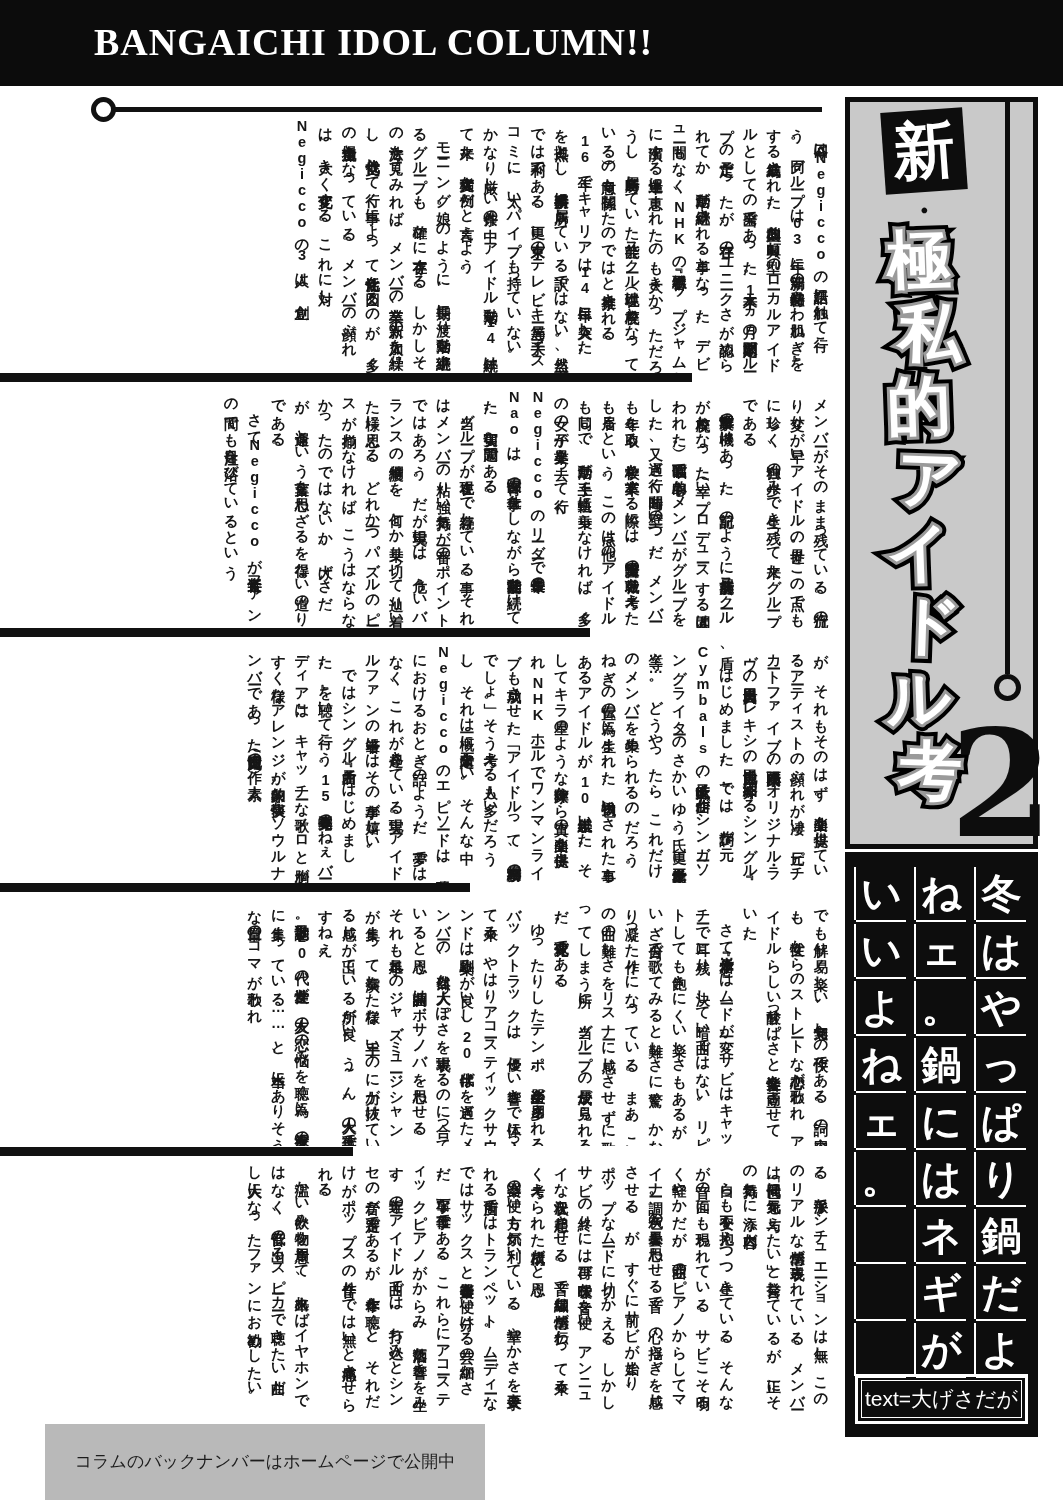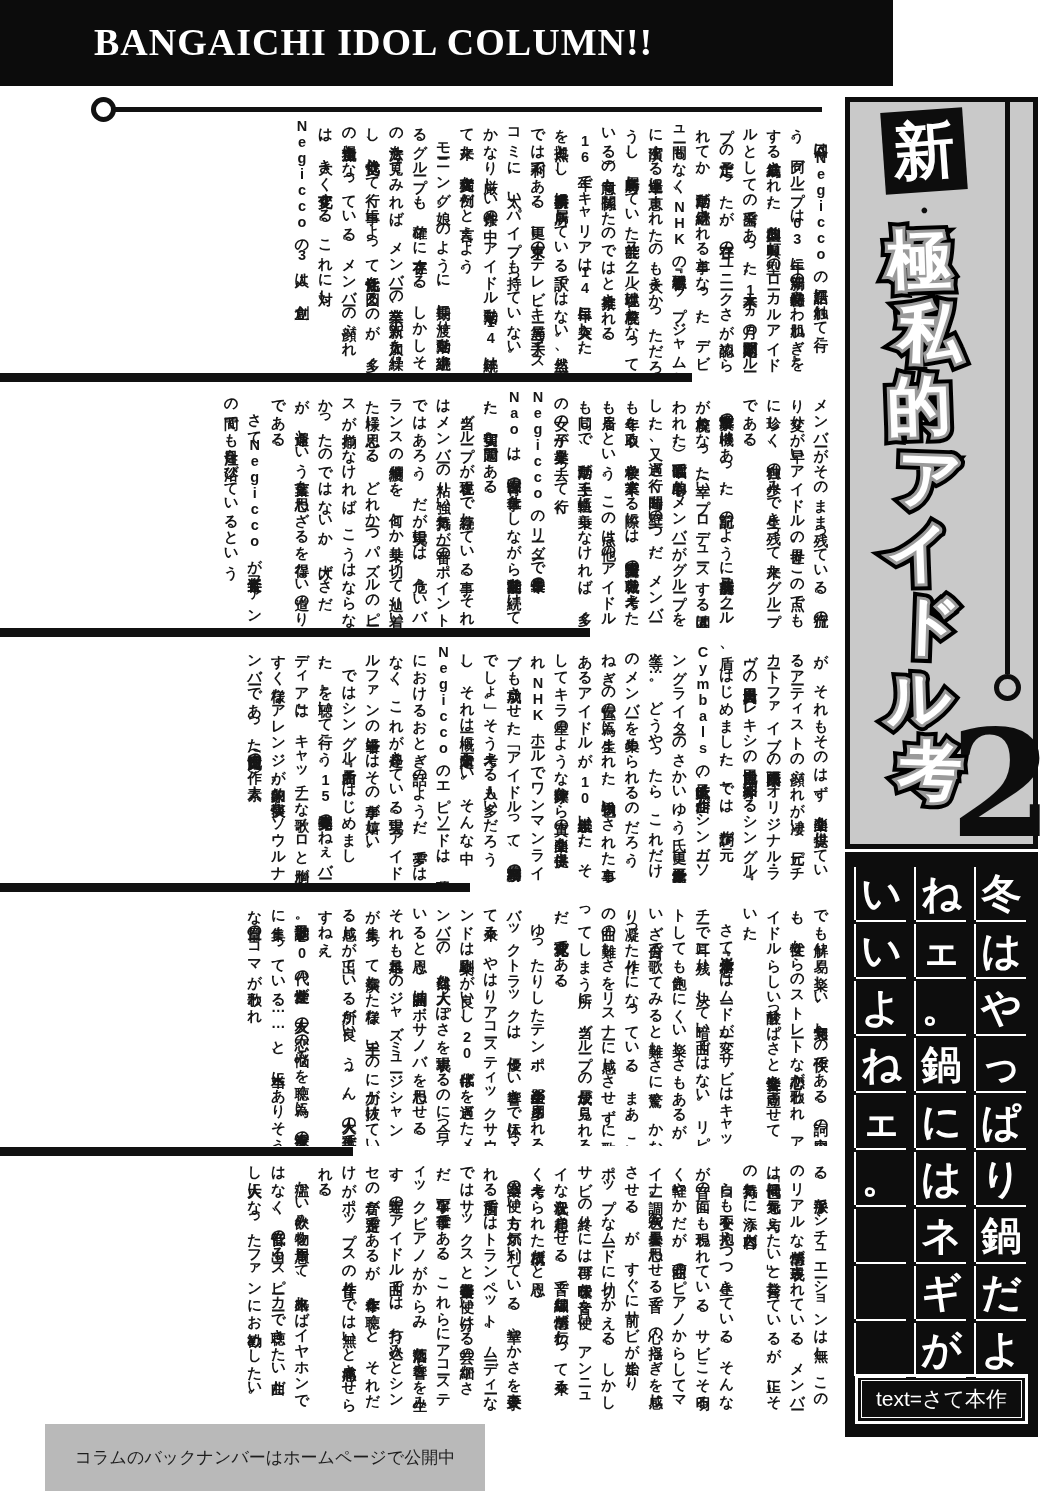--- a/index.html
+++ b/index.html
@@ -2,21 +2,21 @@
 <html><head>
 <meta charset="utf-8">
 <style>
   html,body{margin:0;padding:0;}
   body{
     width:1063px;height:1500px;position:relative;background:#ffffff;
     font-family:"Liberation Sans","DejaVu Sans",sans-serif;
     overflow:hidden;
   }
   
-  .banner{position:absolute;left:0;top:0;width:893px;height:86px;background:#0c0c0c;}
+  .banner{position:absolute;left:0;top:0;width:1063px;height:86px;background:#0c0c0c;}
   .banner h1{
     margin:0;position:absolute;left:94px;top:20px;color:#ffffff;
     font-family:"Liberation Serif","DejaVu Serif",serif;
     font-size:38px;font-weight:600;letter-spacing:1px;white-space:nowrap;
   }
   
   .deco-ring{position:absolute;left:91px;top:97px;width:15px;height:15px;border:5px solid #111;border-radius:50%;background:#fff;}
   .deco-line{position:absolute;left:114px;top:107px;width:708px;height:5px;background:#111;}
   
   .section{
@@ -79,21 +79,21 @@
   }
   .bcell::before{content:"";position:absolute;left:0;top:2px;bottom:2px;width:2px;background:#fff;}
   .bcell::after{content:"";position:absolute;left:2px;right:3px;bottom:0;height:2px;background:#fff;}
   .credit-box{
     position:absolute;left:10px;right:10px;bottom:13px;
     border:3px solid #fff;outline:1px solid #fff;outline-offset:-7px;
     color:#fff;text-align:center;font-size:21px;padding:8px 0;white-space:nowrap;
   }
   
   .footer{
-    position:absolute;left:45px;top:1424px;width:440px;height:67px;background:#b9b9b9;
+    position:absolute;left:45px;top:1424px;width:440px;height:76px;background:#b9b9b9;
     color:#1c1c1c;display:flex;flex-direction:column;justify-content:center;align-items:center;
     font-size:17px;line-height:1.4;white-space:nowrap;
   }
 </style>
 </head>
 <body>
 
 <div class="banner">
   <h1>BANGAICHI IDOL COLUMN!!</h1>
 </div>
@@ -236,18 +236,18 @@
           <span></span>
         </div>
         <div class="bcell">
           <span></span>
         </div>
         <div class="bcell">
           <span></span>
         </div>
       </div>
     </div>
-  <div class="credit-box">text=さて本作</div>
+  <div class="credit-box">text=大げさだが</div>
 </div>
 
 <div class="footer">
   <div>コラムのバックナンバーはホームページで公開中</div>
 </div>
 
 </body></html>

